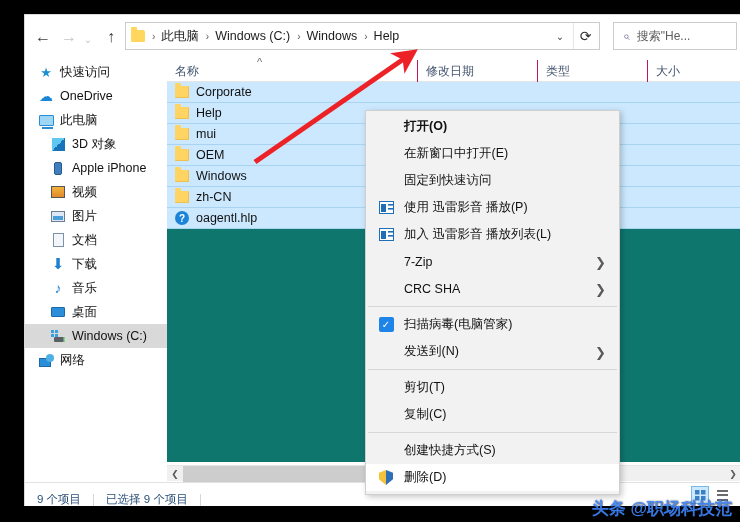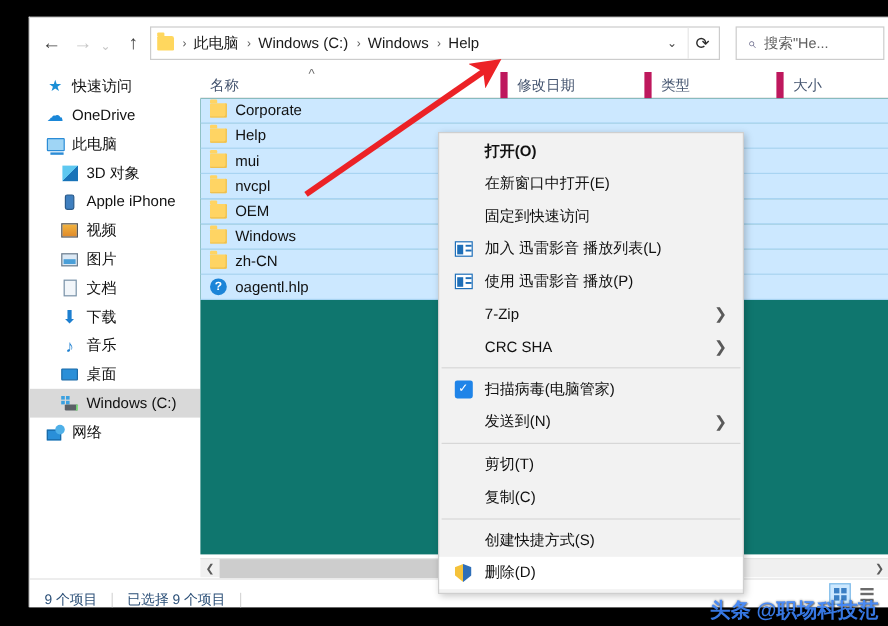--- a/index.html
+++ b/index.html
@@ -61,21 +61,21 @@
   #search-ico{ margin-left:9px; margin-right:7px; color:#6a6a8a; font-size:12px; transform:scaleX(-1); }
   #search-ph{ font-size:12px; color:#5e5e5e; white-space:nowrap; }
 
   
   #colhdr{
     position:absolute; left:0; top:45px; width:716px; height:22px;
     background:#fff; border-bottom:1px solid #e5e5e5;
   }
   .col{
     position:absolute; top:0; height:22px; font-size:12px; color:#44546f;
-    display:flex; align-items:center; padding-left:8px; border-left:6px solid #be185d;
+    display:flex; align-items:center; padding-left:8px; border-left:1px solid #be185d;
     white-space:nowrap;
   }
   #col-name{ left:142px; width:250px; border-left:none; }
   #col-date{ left:392px; width:120px; }
   #col-type{ left:512px; width:110px; }
   #col-size{ left:622px; width:100px; }
   #sortcaret{
     position:absolute; left:232px; top:-4px; font-size:11px; color:#6b6b6b;
   }
 
@@ -364,24 +364,20 @@
         <div class="frow">
           <span class="folder-ico"></span>
           <span>Help</span>
         </div>
         <div class="frow">
           <span class="folder-ico"></span>
           <span>mui</span>
         </div>
         <div class="frow">
           <span class="folder-ico"></span>
-          <span>nvcpl</span>
-        </div>
-        <div class="frow">
-          <span class="folder-ico"></span>
           <span>OEM</span>
         </div>
         <div class="frow">
           <span class="folder-ico"></span>
           <span>Windows</span>
         </div>
         <div class="frow">
           <span class="folder-ico"></span>
           <span>zh-CN</span>
         </div>
@@ -419,27 +415,27 @@
         <div class="mi">
           <span>在新窗口中打开(E)</span>
         </div>
         <div class="mi">
           <span>固定到快速访问</span>
         </div>
         <div class="mi">
           <span class="miico">
             <span class="ic-xunlei"></span>
           </span>
-          <span>加入 迅雷影音 播放列表(L)</span>
+          <span>使用 迅雷影音 播放(P)</span>
         </div>
         <div class="mi">
           <span class="miico">
             <span class="ic-xunlei"></span>
           </span>
-          <span>使用 迅雷影音 播放(P)</span>
+          <span>加入 迅雷影音 播放列表(L)</span>
         </div>
         <div class="mi">
           <span>7-Zip</span>
           <span class="arrow">❯</span>
         </div>
         <div class="mi">
           <span>CRC SHA</span>
           <span class="arrow">❯</span>
         </div>
         <div class="msep"></div>

